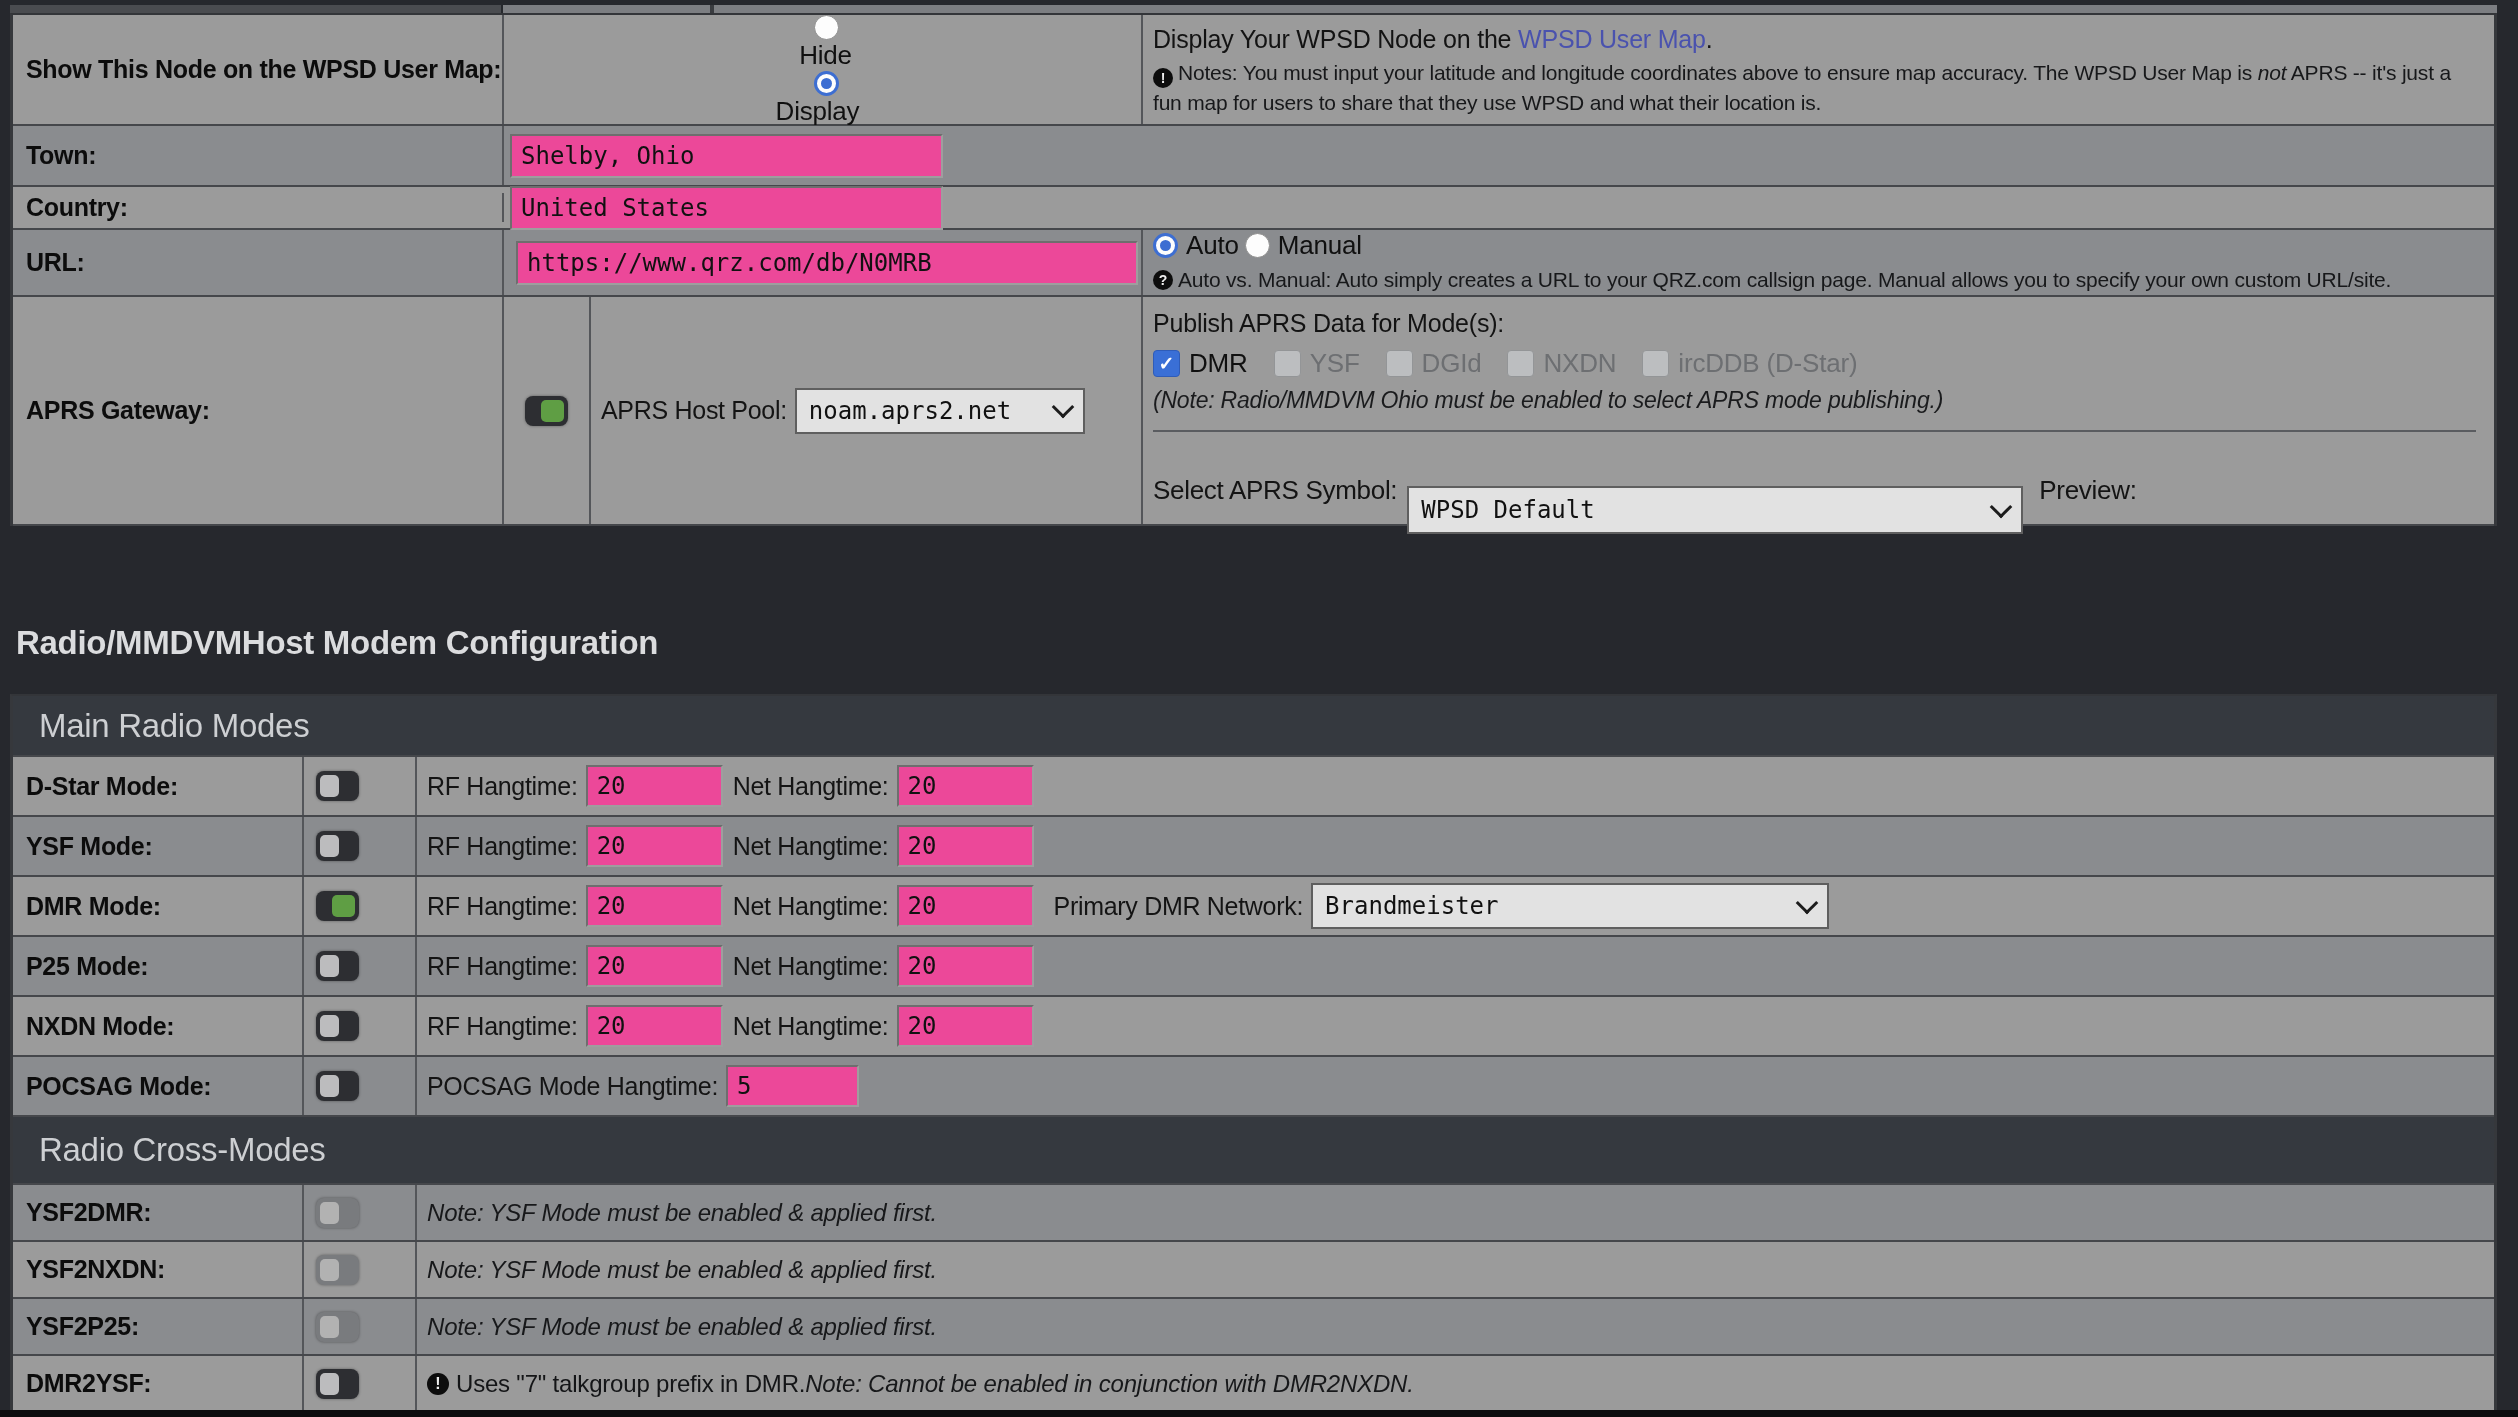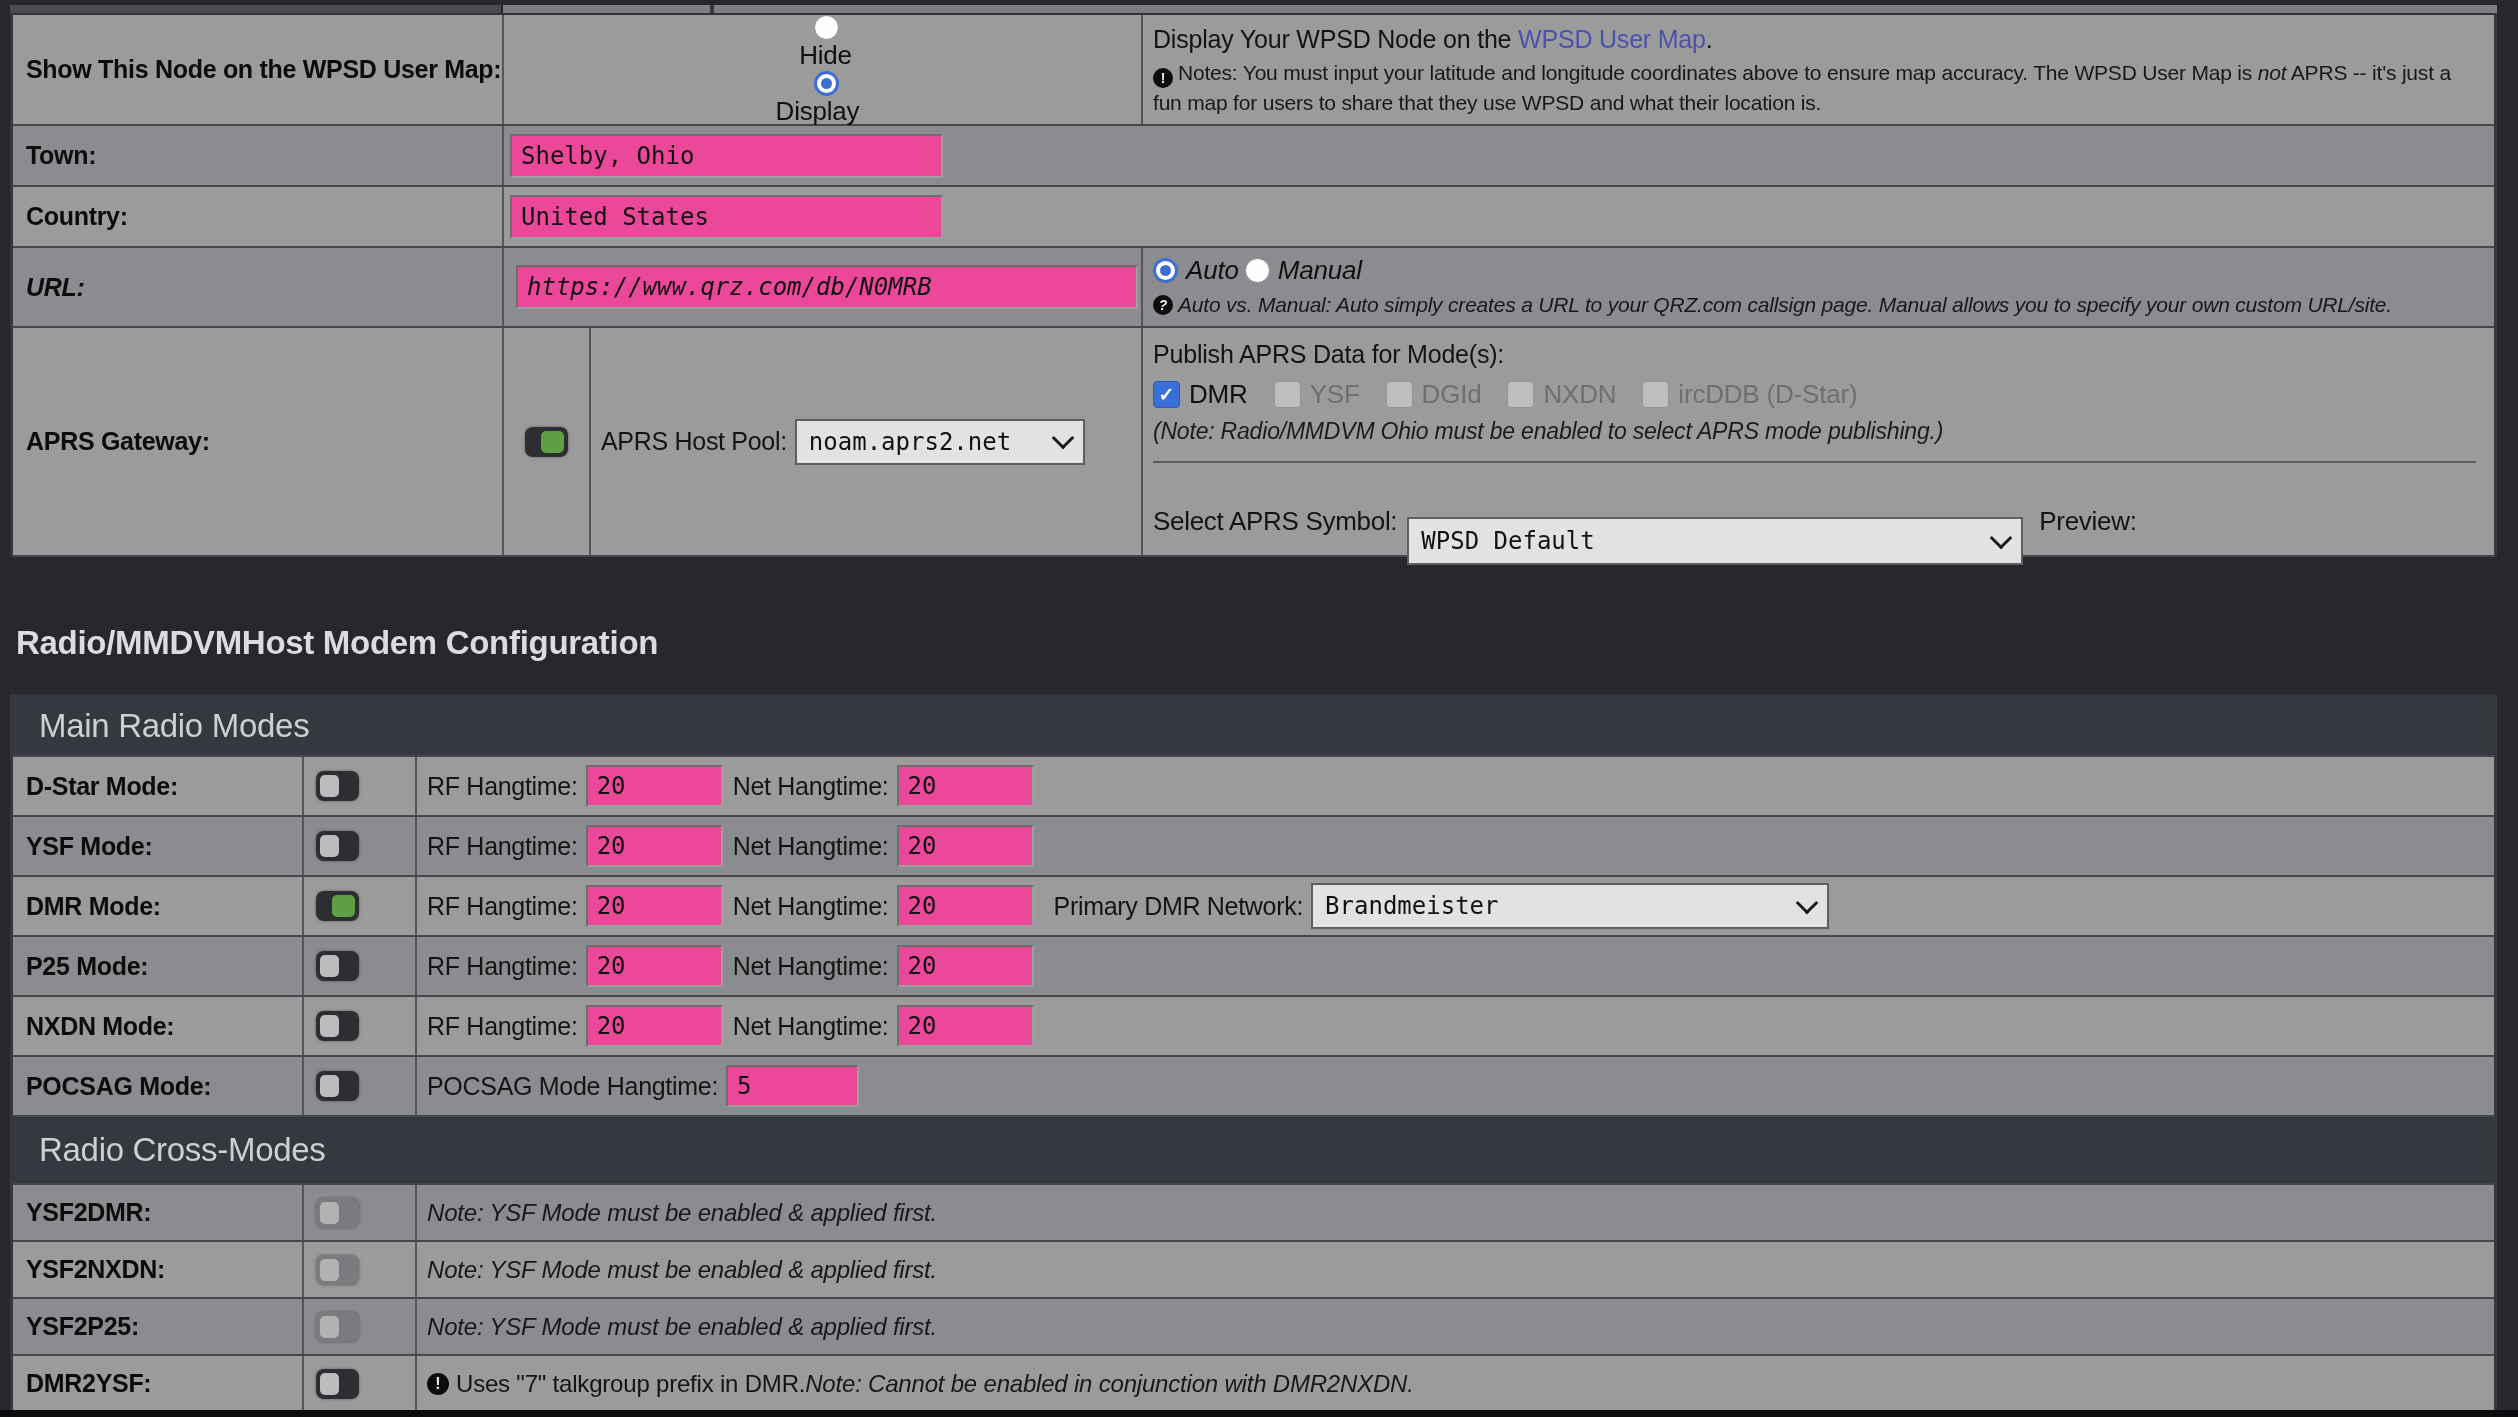--- a/index.html
+++ b/index.html
@@ -94,28 +94,28 @@
     </div>
   </div>
 
   <div class="row dark" style="height:61px;">
     <div class="c c-label c-div">Town:</div>
     <div class="c" style="flex:1;padding-left:6px;">
       <div class="inp inp-lg" style="width:433px;">Shelby, Ohio</div>
     </div>
   </div>
 
-  <div class="row light" style="height:61px;">
+  <div class="row light" style="height:43px;align-items:center;">
     <div class="c c-label c-div">Country:</div>
     <div class="c" style="flex:1;padding-left:6px;">
       <div class="inp inp-lg" style="width:433px;">United States</div>
     </div>
   </div>
 
-  <div class="row dark" style="height:80px;font-style:italic;">
+  <div class="row dark" style="height:67px;">
     <div class="c c-label c-div">URL:</div>
     <div class="c c-div" style="width:639px;min-width:639px;padding-left:12px;">
       <div class="inp inp-lg" style="width:622px;">https://www.qrz.com/db/N0MRB</div>
     </div>
     <div style="flex:1;padding:6px 14px 6px 10px;box-sizing:border-box;display:flex;flex-direction:column;justify-content:center;">
       <div style="display:flex;align-items:center;margin-bottom:4px;">
         <span class="radio sel-on"></span>
         <span class="rlabel" style="margin-right:6px;">Auto</span>
         <span class="radio"></span>
         <span class="rlabel">Manual</span>

